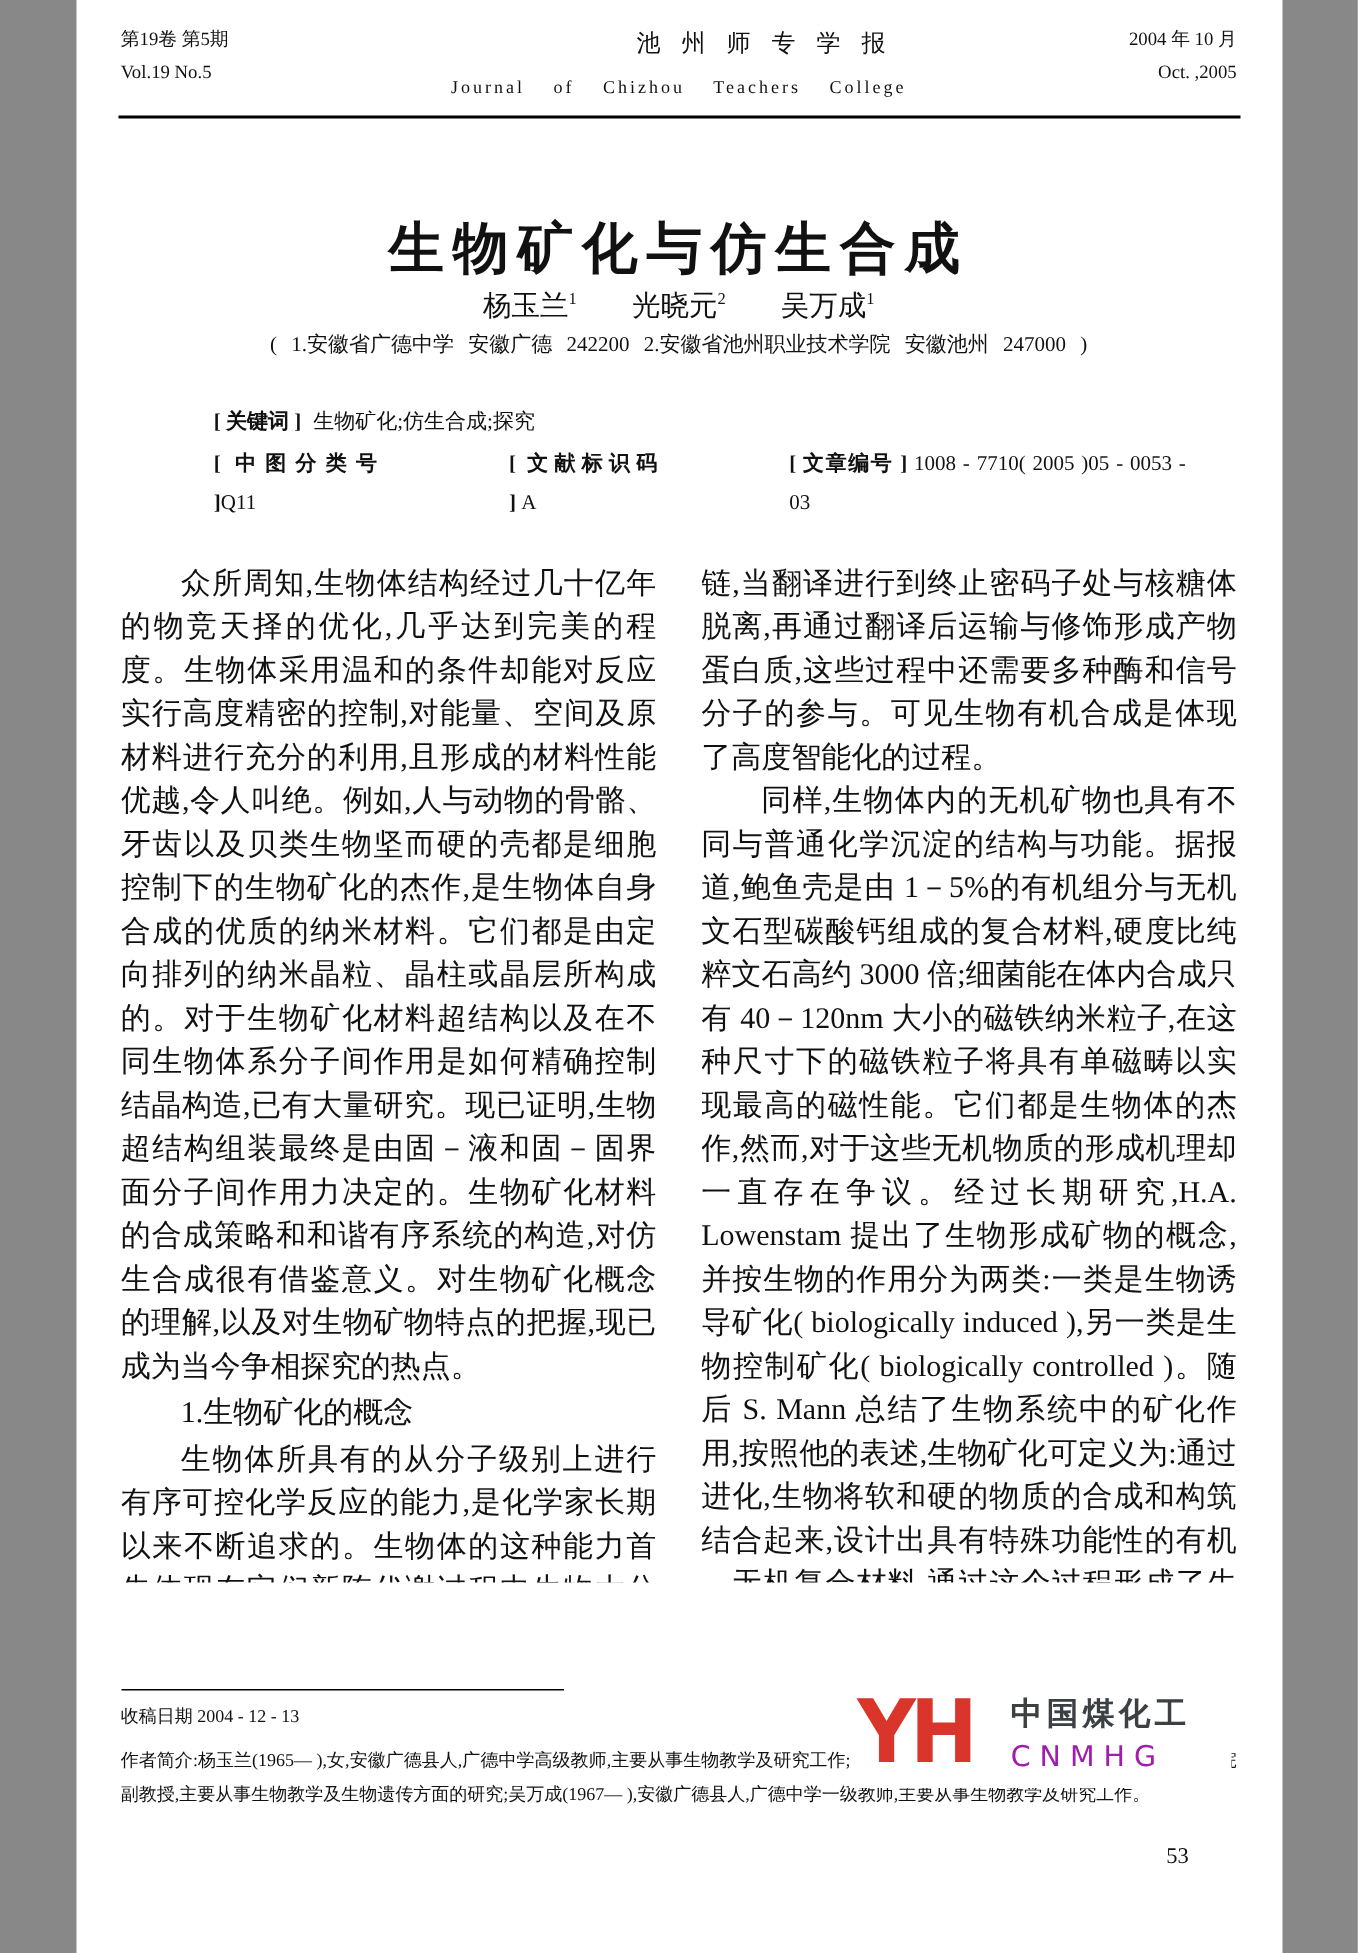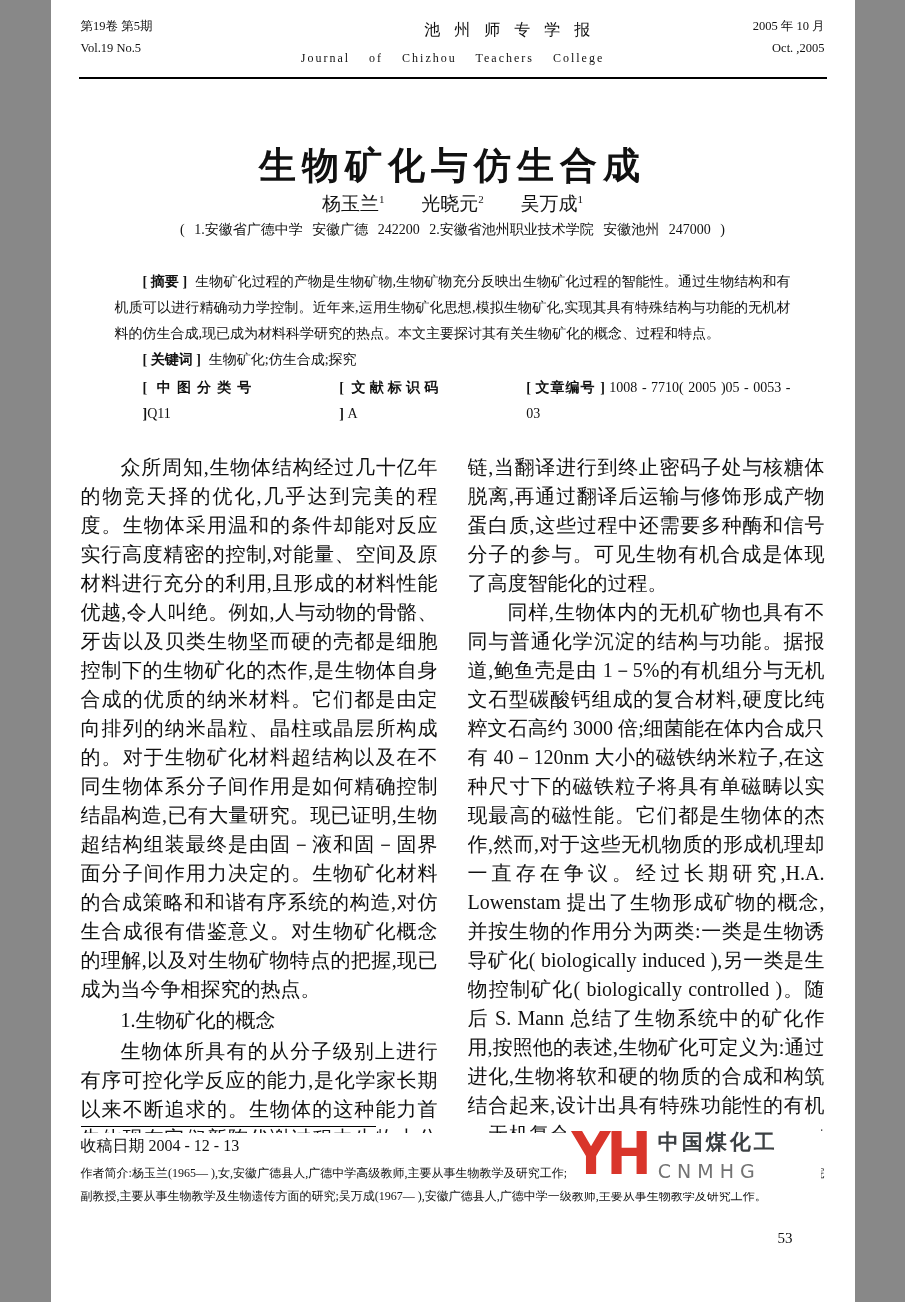--- a/index.html
+++ b/index.html
@@ -98,42 +98,42 @@
     position: absolute;
     left: 30px;
     top: 1126px;
     width: 295px;
     border-top: 1.5px solid #000;
   }
   .received {
     position: absolute;
     left: 30px;
     top: 1136px;
-    font-size: 16px;
+    font-size: 12px;
   }
   .bio {
     position: absolute;
     left: 30px;
     right: 30px;
     top: 1162px;
     font-size: 12px;
     line-height: 23px;
     text-align: justify;
   }
   
   .logo {
     position: absolute;
     left: 515px;
     top: 1118px;
     width: 255px;
     height: 74px;
     background: #ffffff;
     display: flex;
     align-items: center;
-    gap: 10px;
+    gap: 26px;
     padding-left: 6px;
   }
   .logo-mark {
     font-family: "DejaVu Sans", sans-serif;
     font-weight: bold;
     font-size: 54px;
     line-height: 1;
     color: #d9352b;
     letter-spacing: -4px;
     transform: scaleY(1.08);
@@ -142,21 +142,21 @@
   .logo-cn {
     font-family: "DejaVu Sans", sans-serif;
     font-size: 21px;
     font-weight: bold;
     color: #3c4043;
     letter-spacing: 3px;
   }
   .logo-en {
     font-family: "DejaVu Sans", sans-serif;
     font-size: 19px;
-    color: #737373;
+    color: #a21caf;
     letter-spacing: 6px;
     margin-top: 4px;
   }
   
   .page-number {
     position: absolute;
     right: 62px;
     top: 1230px;
     font-size: 15px;
   }
@@ -169,40 +169,37 @@
   <div class="hdr">
     <div class="hdr-col hdr-left">
       <div>第19卷  第5期</div>
       <div>Vol.19 No.5</div>
     </div>
     <div class="hdr-col hdr-center">
       <div class="journal-cn">池州师专学报</div>
       <div class="journal-en">Journal of Chizhou Teachers College</div>
     </div>
     <div class="hdr-col hdr-right">
-      <div>2005 年 10 月</div>
+      <div>2004 年 10 月</div>
       <div>Oct. ,2005</div>
     </div>
   </div>
   <div class="hdr-rule"></div>
 
   <h1 class="title">生物矿化与仿生合成</h1>
 
   <div class="authors">
     <span class="author"><span>杨玉兰</span><sup>1</sup></span>
     <span class="author"><span>光晓元</span><sup>2</sup></span>
     <span class="author"><span>吴万成</span><sup>1</sup></span>
   </div>
 
   <div class="affiliation">( 1.安徽省广德中学   安徽广德   242200   2.安徽省池州职业技术学院   安徽池州   247000 )</div>
 
   <div class="abstract">
-    <p>
-      <span class="label">[ 摘要 ]</span><span>生物矿化过程的产物是生物矿物,生物矿物充分反映出生物矿化过程的智能性。通过生物结构和有机质可以进行精确动力学控制。近年来,运用生物矿化思想,模拟生物矿化,实现其具有特殊结构与功能的无机材料的仿生合成,现已成为材料科学研究的热点。本文主要探讨其有关生物矿化的概念、过程和特点。</span>
-    </p>
     <p>
       <span class="label">[ 关键词 ]</span><span>生物矿化;仿生合成;探究</span>
     </p>
     <p class="meta-line">
       <span><b>[ 中图分类号 ]</b><span>Q11</span></span>
       <span><b>[ 文献标识码 ]</b>&nbsp;<span>A</span></span>
       <span><b>[ 文章编号 ]</b>&nbsp;<span>1008 - 7710( 2005 )05 - 0053 - 03</span></span>
     </p>
   </div>
 

